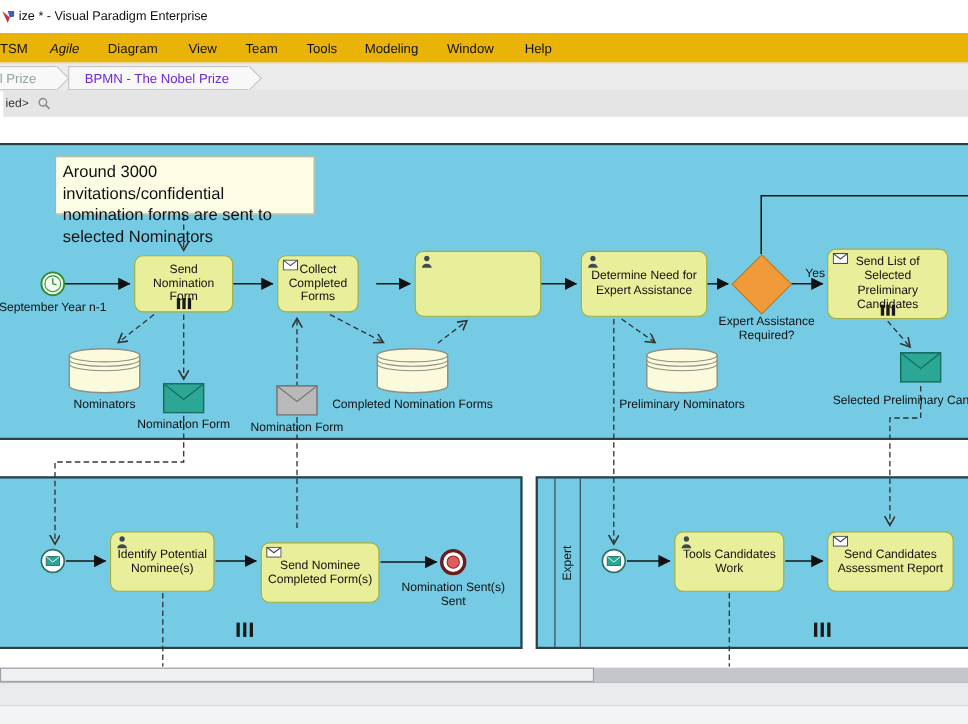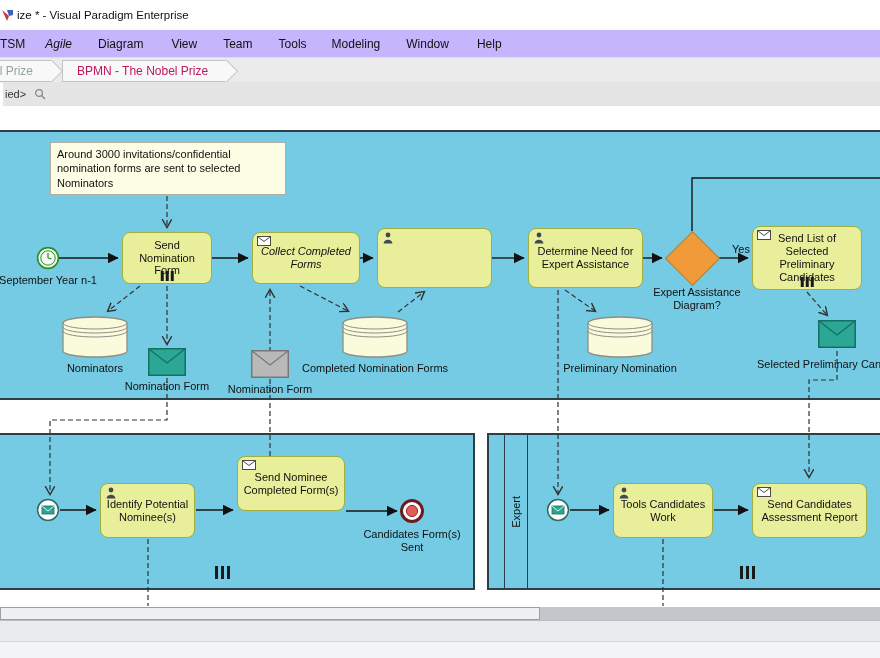--- a/index.html
+++ b/index.html
@@ -2,21 +2,21 @@
 <html><head>
 <meta charset="utf-8">
 <style>
   html,body{margin:0;padding:0;}
   body{width:880px;height:658px;position:relative;overflow:hidden;background:#fff;
        font-family:"Liberation Sans",sans-serif;color:#111;}
   
   .titlebar{position:absolute;left:0;top:0;width:880px;height:30px;background:#fff;display:flex;align-items:center;}
   .titlebar .title{font-size:11.5px;margin-left:4px;color:#111;}
   .app-icon{margin-left:2px;display:flex;}
-  .menubar{position:absolute;left:0;top:30px;width:880px;height:27px;background:#c4b5fd;display:flex;align-items:center;font-size:12px;}
+  .menubar{position:absolute;left:0;top:30px;width:880px;height:27px;background:#eab308;display:flex;align-items:center;font-size:12px;}
   .menubar span{cursor:default;}
   .crumbbar{position:absolute;left:0;top:57px;width:880px;height:25px;background:#ebebeb;border-top:1px solid #dcdcdc;}
   .crumb{position:absolute;top:2px;height:20px;line-height:20px;background:#f8f8f8;border:1px solid #c3c3c3;border-right:none;
          padding:0 18px 0 14px;font-size:12px;}
   .crumb::after{content:"";position:absolute;right:-8px;top:2.2px;width:14.5px;height:14.5px;background:inherit;
          border-top:1px solid #c3c3c3;border-right:1px solid #c3c3c3;transform:rotate(45deg);}
   .toolbar{position:absolute;left:3px;top:82px;width:880px;height:23px;background:#e5e5e5;border-bottom:1px solid #e3e3e3;
            display:flex;align-items:center;font-size:11px;color:#333;}
   
   .pool{position:absolute;background:#75cbe3;border:2px solid #2c3e46;box-sizing:border-box;}
@@ -25,21 +25,21 @@
   .lane-band span{writing-mode:vertical-rl;transform:rotate(180deg);font-size:11px;}
   .task{position:absolute;background:#e9ee9a;border:1.5px solid #9fae3e;border-radius:8px;box-sizing:border-box;
         display:flex;align-items:center;justify-content:center;text-align:center;font-size:11px;line-height:1.18;
         padding:4px 5px;z-index:5;}
   .task .ticon{position:absolute;top:3px;left:4px;}
   .mi{position:absolute;bottom:2px;left:50%;transform:translateX(-50%);display:flex;gap:2.5px;}
   .mi i{display:block;width:2.5px;height:10px;background:#1a1a1a;}
   .pool-mi{position:absolute;display:flex;gap:3px;z-index:5;}
   .pool-mi i{display:block;width:3px;height:13px;background:#1a1a1a;}
   .gateway{position:absolute;width:37px;height:37px;background:#f09a3a;border:1.5px solid #bd7a1f;transform:rotate(45deg);z-index:5;}
-  .note{position:absolute;background:#fdfce4;border:1px solid #b0b0a0;font-size:11px;line-height:1.3;padding:4px 6px;z-index:5;box-sizing:border-box;}
+  .note{position:absolute;background:#fdfce4;border:1px solid #b0b0a0;font-size:15px;line-height:1.3;padding:4px 6px;z-index:5;box-sizing:border-box;}
   .dlabel{position:absolute;font-size:11px;text-align:center;z-index:6;line-height:1.2;}
   .node{position:absolute;z-index:6;}
   .conn{position:absolute;left:0;top:0;z-index:4;pointer-events:none;}
   
   .hscroll{position:absolute;left:0;top:607px;width:880px;height:13px;background:#c3c7cb;}
   .hthumb{position:absolute;left:0;top:0;width:540px;height:13px;background:#eef0f1;border:1px solid #9aa0a6;box-sizing:border-box;}
   .statusband1{position:absolute;left:0;top:620px;width:880px;height:21px;background:#e9ebed;border-top:1px solid #b9bdc1;}
   .statusband2{position:absolute;left:0;top:641px;width:880px;height:17px;background:#f3f4f5;border-top:1px solid #d7d9db;}
 </style>
 </head>
@@ -64,21 +64,21 @@
   <span style="margin-left:26px;">Tools</span>
   <span style="margin-left:25px;">Modeling</span>
   <span style="margin-left:26px;">Window</span>
   <span style="margin-left:28px;">Help</span>
 </div>
 
 <div class="crumbbar">
   <div class="crumb" style="left:-22px;color:#93a3a3;">
     <span>el Prize</span>
   </div>
-  <div class="crumb" style="left:62px;color:#be185d;">
+  <div class="crumb" style="left:62px;color:#6d28d9;">
     <span>BPMN - The Nobel Prize</span>
   </div>
 </div>
 
 <div class="toolbar">
   <span style="margin-left:2px;">ied&gt;</span>
   <span style="margin-left:8px;display:flex;">
     <svg width="12" height="12" viewBox="0 0 12 12">
         <circle cx="5" cy="5" r="3.4" fill="none" stroke="#8a8a8a" stroke-width="1.3"></circle>
         <path d="M7.6,7.6 L11,11" stroke="#8a8a8a" stroke-width="1.4"></path>
@@ -158,21 +158,21 @@
 
 <div class="task" style="left:122px;top:232px;width:90px;height:52px;">
   <span>Send Nomination Form</span>
   <span class="mi">
       <i></i>
       <i></i>
       <i></i>
     </span>
 </div>
 
-<div class="task" style="left:252px;top:232px;width:108px;height:52px;font-style:italic;">
+<div class="task" style="left:252px;top:232px;width:74px;height:52px;">
   <span class="ticon">
     <svg width="14" height="10" viewBox="0 0 14 10">
         <rect x="0.5" y="0.5" width="13" height="9" fill="#fff" stroke="#4a4a4a"></rect>
         <path d="M0.5,0.5 L7,5.5 L13.5,0.5" fill="none" stroke="#4a4a4a"></path>
       </svg>
   </span>
   <span>Collect Completed Forms</span>
 </div>
 
 <div class="task" style="left:377px;top:228px;width:115px;height:60px;">
@@ -188,21 +188,21 @@
   <span class="ticon">
     <svg width="13" height="12" viewBox="0 0 13 12">
         <circle cx="6" cy="3" r="2.4" fill="#3f4a52"></circle>
         <path d="M1.5,11.5 a4.6,4.6 0 0 1 9,0 z" fill="#3f4a52"></path>
       </svg>
   </span>
   <span>Determine Need for Expert Assistance</span>
 </div>
 
 <div class="gateway" style="left:673px;top:239px;"></div>
-<div class="dlabel" style="left:649px;top:286px;width:96px;">Expert Assistance Diagram?</div>
+<div class="dlabel" style="left:649px;top:286px;width:96px;">Expert Assistance Required?</div>
 <div class="dlabel" style="left:720px;top:243px;width:30px;text-align:right;">Yes</div>
 
 <div class="task" style="left:752px;top:226px;width:110px;height:64px;">
   <span class="ticon">
     <svg width="14" height="10" viewBox="0 0 14 10">
         <rect x="0.5" y="0.5" width="13" height="9" fill="#fff" stroke="#4a4a4a"></rect>
         <path d="M0.5,0.5 L7,5.5 L13.5,0.5" fill="none" stroke="#4a4a4a"></path>
       </svg>
   </span>
   <span>Send List of Selected Preliminary Candidates</span>
@@ -228,21 +228,21 @@
     </svg>
 </div>
 <div class="dlabel" style="left:290px;top:362px;width:170px;">Completed Nomination Forms</div>
 
 <div class="node" style="left:584px;top:313px;">
   <svg width="72" height="48" viewBox="0 0 72 48">
       <path d="M4,10 a32,6 0 0 1 64,0 v28 a32,6 0 0 1 -64,0 z" fill="#fafadc" stroke="#8f8f83" stroke-width="1.3"></path>
       <path d="M4,10 a32,6 0 0 0 64,0 M4,14 a32,6 0 0 0 64,0 M4,18 a32,6 0 0 0 64,0" fill="none" stroke="#8f8f83" stroke-width="1"></path>
     </svg>
 </div>
-<div class="dlabel" style="left:560px;top:362px;width:120px;">Preliminary Nomination</div>
+<div class="dlabel" style="left:560px;top:362px;width:120px;">Preliminary Nominators</div>
 
 <div class="node" style="left:148px;top:348px;">
   <svg width="38" height="28" viewBox="0 0 38 28">
       <rect x="0.75" y="0.75" width="36.5" height="26.5" fill="#2ca796" stroke="#156e62" stroke-width="1.5"></rect>
       <path d="M1,1 L19,15 L37,1" fill="none" stroke="#156e62" stroke-width="1.2"></path>
     </svg>
 </div>
 <div class="dlabel" style="left:122px;top:380px;width:90px;">Nomination Form</div>
 
 <div class="node" style="left:251px;top:350px;">
@@ -272,37 +272,37 @@
 <div class="task" style="left:100px;top:483px;width:95px;height:55px;">
   <span class="ticon">
     <svg width="13" height="12" viewBox="0 0 13 12">
         <circle cx="6" cy="3" r="2.4" fill="#3f4a52"></circle>
         <path d="M1.5,11.5 a4.6,4.6 0 0 1 9,0 z" fill="#3f4a52"></path>
       </svg>
   </span>
   <span>Identify Potential Nominee(s)</span>
 </div>
 
-<div class="task" style="left:237px;top:456px;width:108px;height:55px;">
+<div class="task" style="left:237px;top:493px;width:108px;height:55px;">
   <span class="ticon">
     <svg width="14" height="10" viewBox="0 0 14 10">
         <rect x="0.5" y="0.5" width="13" height="9" fill="#fff" stroke="#4a4a4a"></rect>
         <path d="M0.5,0.5 L7,5.5 L13.5,0.5" fill="none" stroke="#4a4a4a"></path>
       </svg>
   </span>
   <span>Send Nominee Completed Form(s)</span>
 </div>
 
 <div class="node" style="left:398px;top:497px;">
   <svg width="28" height="28" viewBox="0 0 28 28">
     <circle cx="14" cy="14" r="10.5" fill="#fff" stroke="#6b1c1c" stroke-width="3"></circle>
     <circle cx="14" cy="14" r="5.6" fill="#e15c5c" stroke="#8f2a2a" stroke-width="1"></circle>
   </svg>
 </div>
-<div class="dlabel" style="left:362px;top:528px;width:100px;">Candidates Form(s) Sent</div>
+<div class="dlabel" style="left:362px;top:528px;width:100px;">Nomination Sent(s) Sent</div>
 
 <div class="node" style="left:546px;top:498px;">
   <svg width="24" height="24" viewBox="0 0 24 24">
     <circle cx="12" cy="12" r="10.4" fill="#ffffff" stroke="#2c6e66" stroke-width="1.5"></circle>
     <rect x="6" y="8" width="12" height="8" fill="#2ca796" stroke="#156e62" stroke-width="0.8"></rect>
     <path d="M6,8 L12,13 L18,8" fill="none" stroke="#eafaf7" stroke-width="0.9"></path>
   </svg>
 </div>
 
 <div class="task" style="left:613px;top:483px;width:100px;height:55px;">

